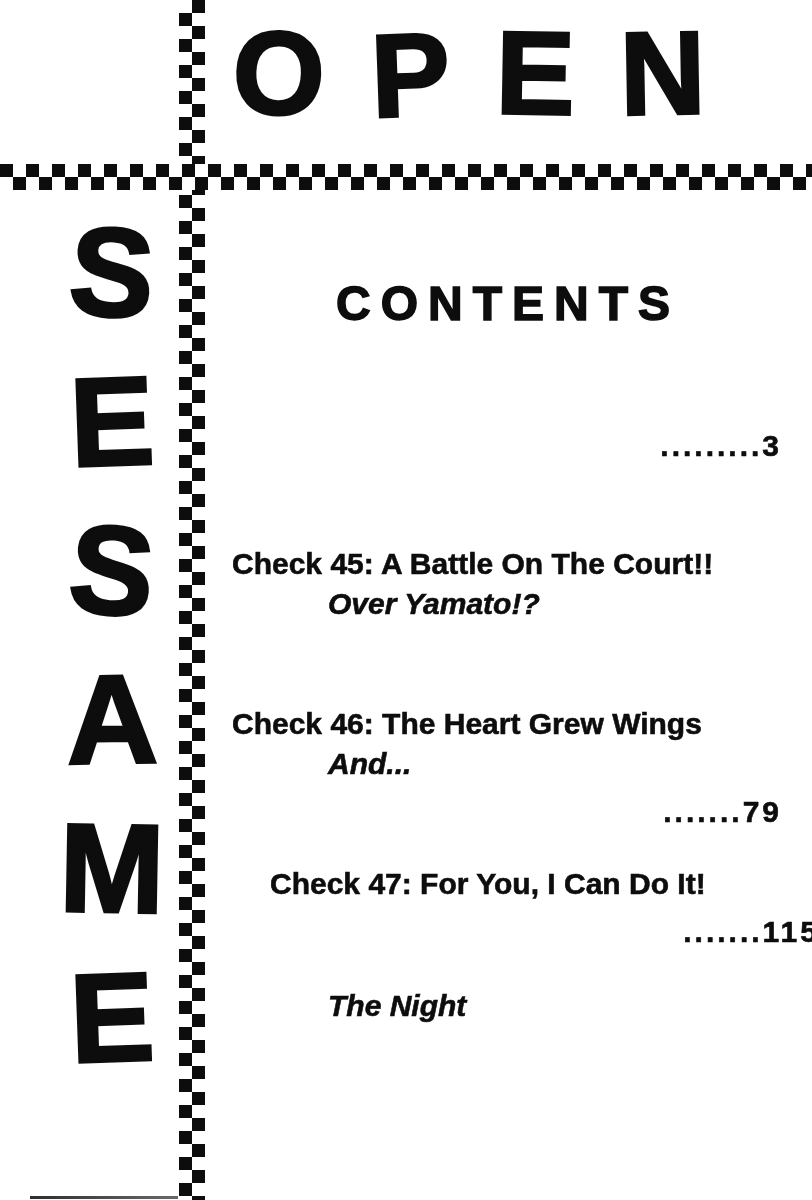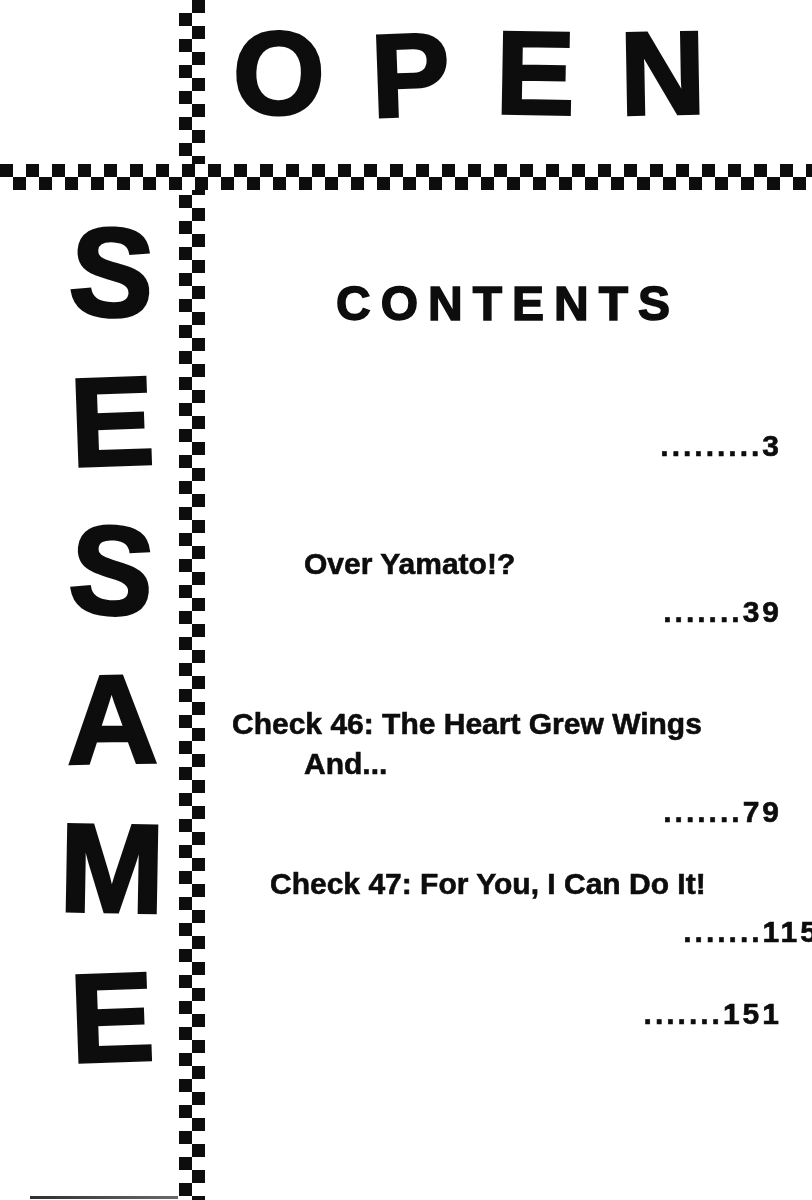--- a/index.html
+++ b/index.html
@@ -52,21 +52,21 @@
     position:absolute;left:336px;top:278px;
     font-size:48px;font-weight:700;letter-spacing:10px;line-height:52px;
     -webkit-text-stroke:1.5px #0d0d0d;
   }
   
   .toc{position:absolute;left:232px;width:550px;}
   .toc .line{
     font-size:30px;font-weight:700;line-height:40px;white-space:nowrap;
     -webkit-text-stroke:0.6px #0d0d0d;
   }
-  .toc .cont{margin-left:72px;}
+  .toc .cont{margin-left:96px;font-style:italic;}
   .toc .page{
     text-align:right;margin-top:8px;letter-spacing:3px;
     font-size:30px;font-weight:700;line-height:40px;
     -webkit-text-stroke:0.6px #0d0d0d;
   }
   .entry-0{top:418px;}
   .entry-1{top:544px;}
   .entry-2{top:704px;}
   .entry-3{top:864px;margin-left:38px;}
   .entry-4{top:986px;}
@@ -98,32 +98,32 @@
   <div class="ltr">E</div>
 </div>
 
 <div class="contents-heading">CONTENTS</div>
 
 <div class="toc entry-0">
   <div class="page">.........3</div>
 </div>
 
 <div class="toc entry-1">
+  <div class="line">Check 45: A Battle On The Court!!</div>
   <div class="line cont">Over Yamato!?</div>
-  <div class="page">.......39</div>
 </div>
 
 <div class="toc entry-2">
   <div class="line">Check 46: The Heart Grew Wings</div>
   <div class="line cont">And...</div>
   <div class="page">.......79</div>
 </div>
 
 <div class="toc entry-3">
   <div class="line">Check 47: For You, I Can Do It!</div>
   <div class="page">.......115</div>
 </div>
 
 <div class="toc entry-4">
-  <div class="page">.......151</div>
+  <div class="line cont">The Night</div>
 </div>
 
 <div class="bottom-edge"></div>
 
 </body></html>

